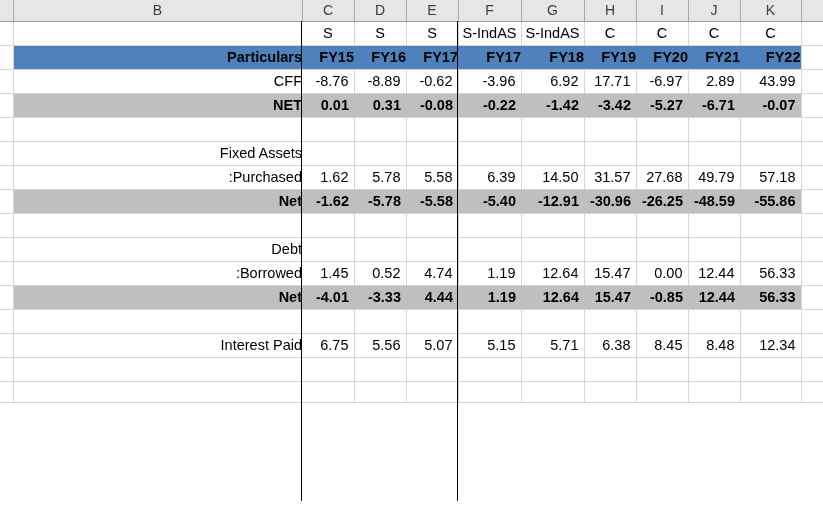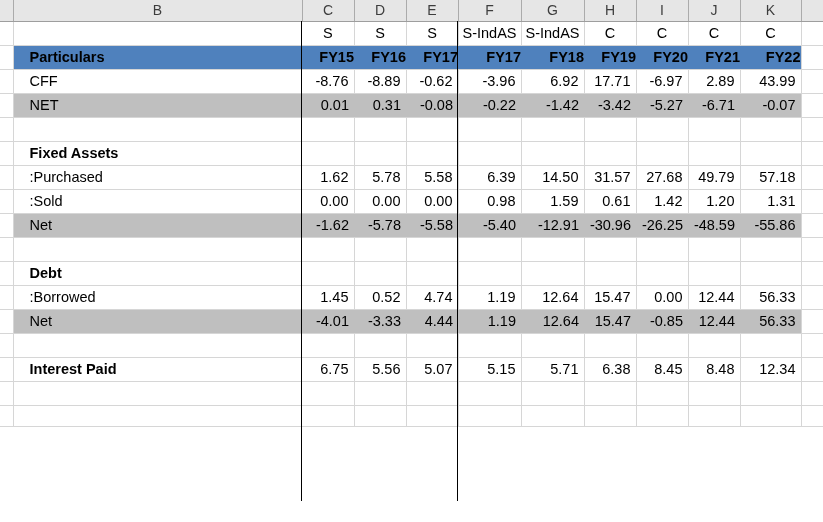--- a/index.html
+++ b/index.html
@@ -13,32 +13,32 @@
   tr{height:24px;}
   tr.letters{height:21px;}
   tr.r-last{height:21px;}
   .colhead{
     background:var(--col-header-bg,#E6E6E6);color:#3d3d3d;font-size:14px;text-align:center;
     border-right:1px solid #ABABAB;border-bottom:1px solid #9E9E9E;
   }
   .corner{border-right:1px solid #ABABAB;}
   .cell{font-size:14.5px;border-bottom:1px solid var(--gridline,#D6D6D6);}
   .stub{border-right:1px solid var(--gridline,#D6D6D6);background:#fff;}
-  .b{text-align:left;padding-left:16px;}
+  .b{text-align:right;padding-left:16px;}
   .num{text-align:right;padding-right:5px;border-right:1px solid var(--gridline,#D6D6D6);}
   .type{text-align:center;padding-right:0;border-right:1px solid var(--gridline,#D6D6D6);}
   .yr{padding-right:0;}
   .l{border-left:1px solid var(--gridline,#D6D6D6);}
   tr.r-blue .b, tr.r-blue .num{
     background:var(--header-blue,#4F81BD);font-weight:bold;border-right:none;
   }
   tr.r-net .b, tr.r-net .num{
-    background:var(--net-row-gray,#BFBFBF);font-weight:normal;border-right:none;
+    background:var(--net-row-gray,#BFBFBF);font-weight:bold;border-right:none;
   }
-  tr.r-section .b{font-weight:bold;margin-top:48px;}
+  tr.r-section .b{font-weight:normal;margin-top:48px;}
   .vline{position:absolute;top:21px;width:1px;height:480px;background:#000;}
   #vline-bc{left:301px;}
   #vline-ef{left:457px;}
 </style>
 </head>
 <body>
 
 <div id="app">
   <table id="tbl">
     <colgroup>
@@ -161,34 +161,20 @@
           <td class="cell num">5.78</td>
           <td class="cell num">5.58</td>
           <td class="cell num">6.39</td>
           <td class="cell num">14.50</td>
           <td class="cell num">31.57</td>
           <td class="cell num">27.68</td>
           <td class="cell num">49.79</td>
           <td class="cell num">57.18</td>
           <td class="cell l"></td>
         </tr>
-        <tr class="r-data">
-          <td class="cell stub"></td>
-          <td class="cell b">:Sold</td>
-          <td class="cell num">0.00</td>
-          <td class="cell num">0.00</td>
-          <td class="cell num">0.00</td>
-          <td class="cell num">0.98</td>
-          <td class="cell num">1.59</td>
-          <td class="cell num">0.61</td>
-          <td class="cell num">1.42</td>
-          <td class="cell num">1.20</td>
-          <td class="cell num">1.31</td>
-          <td class="cell l"></td>
-        </tr>
         <tr class="r-net">
           <td class="cell stub"></td>
           <td class="cell b">Net</td>
           <td class="cell num">-1.62</td>
           <td class="cell num">-5.78</td>
           <td class="cell num">-5.58</td>
           <td class="cell num">-5.40</td>
           <td class="cell num">-12.91</td>
           <td class="cell num">-30.96</td>
           <td class="cell num">-26.25</td>

